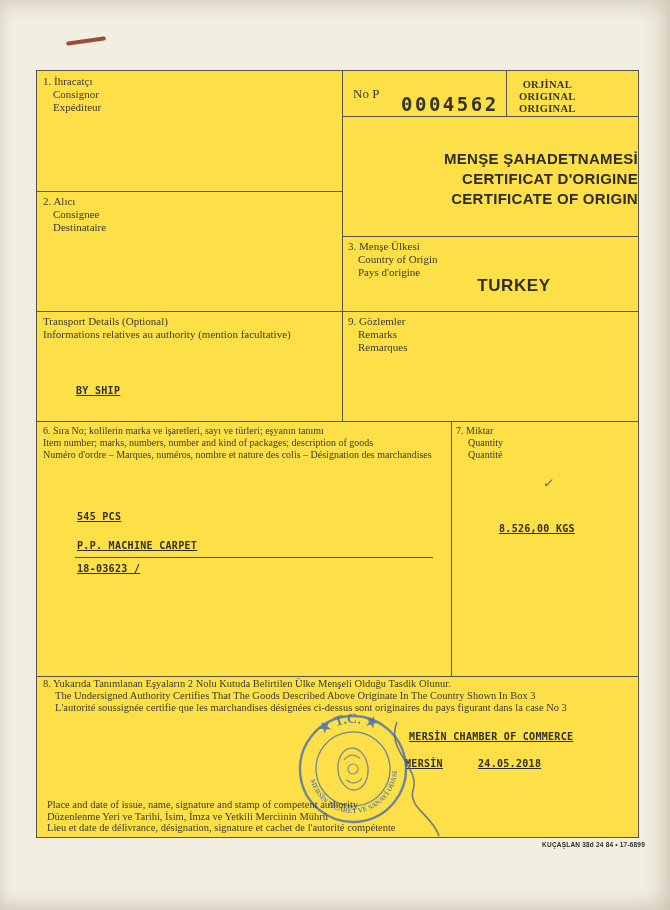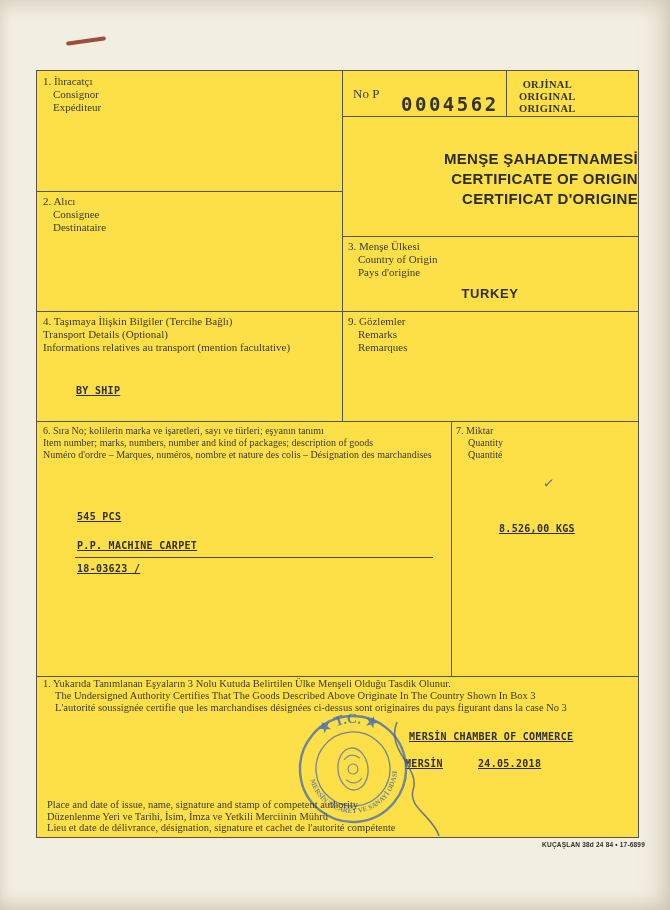--- a/index.html
+++ b/index.html
@@ -11,21 +11,21 @@
   .form{position:absolute;left:36px;top:70px;width:601px;height:766px;border:1px solid #57554b;background:#fde047;}
   .ln{position:absolute;background:#57554b;}
   .lbl{position:absolute;font-size:11px;line-height:13px;color:#3b3a32;}
   .lbl .ind{padding-left:10px;}
   .small-lbl{position:absolute;font-size:10px;line-height:12px;color:#3b3a32;}
   .small-lbl .ind{padding-left:12px;}
   .no-label{position:absolute;left:316px;top:15px;font-size:13px;color:#3b3a32;}
   .no-value{position:absolute;left:364px;top:7px;font-family:"DejaVu Sans Mono",monospace;font-size:19px;font-weight:bold;letter-spacing:2.5px;color:#34332d;margin-top:15px;}
   .orig{position:absolute;left:482px;top:8px;font-weight:bold;font-size:10.5px;line-height:12px;letter-spacing:.3px;color:#34332d;text-align:center;}
   .title{position:absolute;left:305px;top:78px;width:296px;text-align:right;font-family:"Liberation Sans",sans-serif;font-weight:bold;font-size:15px;line-height:20px;letter-spacing:.3px;color:#2d2c26;}
-  .country{position:absolute;left:305px;top:215px;width:296px;text-align:center;font-family:"Liberation Sans",sans-serif;font-weight:bold;font-size:13px;letter-spacing:.6px;color:#2f2e28;}
+  .country{position:absolute;left:305px;top:205px;width:296px;text-align:center;font-family:"Liberation Sans",sans-serif;font-weight:bold;font-size:17px;letter-spacing:.6px;color:#2f2e28;padding-left:24px;}
   .typed{position:absolute;font-family:"DejaVu Sans Mono",monospace;font-weight:bold;font-size:10px;letter-spacing:.3px;color:#2f2e28;white-space:nowrap;text-decoration:underline;}
   .goods-underline{position:absolute;left:38px;top:486px;width:358px;height:1px;background:#4d4b43;}
   .tick{position:absolute;left:506px;top:404px;font-family:"DejaVu Sans",sans-serif;font-size:14px;color:#75736b;transform:rotate(6deg);}
   .stamp{position:absolute;left:250px;top:632px;transform:rotate(-6deg);}
   .signature{position:absolute;left:340px;top:645px;}
   .imprint{position:absolute;left:485px;top:841px;width:160px;text-align:right;font-family:"Liberation Sans",sans-serif;font-size:6.5px;font-weight:bold;letter-spacing:.2px;color:#2f2e29;}
 </style>
 </head>
 <body>
 
@@ -55,41 +55,40 @@
     <div class="no-value">0004562</div>
 
     <div class="orig">
       <div>ORJİNAL</div>
       <div>ORIGINAL</div>
       <div>ORIGINAL</div>
     </div>
 
     <div class="title">
       <div>MENŞE ŞAHADETNAMESİ</div>
+      <div>CERTIFICAT D'ORIGINE</div>
       <div>CERTIFICATE OF ORIGIN</div>
-      <div>CERTIFICAT D'ORIGINE</div>
     </div>
 
     <div class="lbl" style="left:6px;top:124px">
       <div>2. Alıcı</div>
       <div class="ind">Consignee</div>
       <div class="ind">Destinataire</div>
     </div>
 
     <div class="lbl" style="left:311px;top:169px">
       <div>3. Menşe Ülkesi</div>
       <div class="ind">Country of Origin</div>
       <div class="ind">Pays d'origine</div>
     </div>
     <div class="country">TURKEY</div>
 
     <div class="lbl" style="left:6px;top:244px">
-      <div>4. Taşımaya İlişkin Bilgiler (Tercihe Bağlı)</div>
       <div>Transport Details (Optional)</div>
-      <div>Informations relatives au transport (mention facultative)</div>
+      <div>Informations relatives au authority (mention facultative)</div>
     </div>
     <div class="typed" style="left:39px;top:314px">BY SHIP</div>
 
     <div class="lbl" style="left:311px;top:244px">
       <div>9. Gözlemler</div>
       <div class="ind">Remarks</div>
       <div class="ind">Remarques</div>
     </div>
 
     <div class="small-lbl" style="left:6px;top:354px;width:404px">
@@ -104,21 +103,21 @@
 
     <div class="small-lbl" style="left:419px;top:354px">
       <div>7. Miktar</div>
       <div class="ind">Quantity</div>
       <div class="ind">Quantité</div>
     </div>
     <div class="tick">✓</div>
     <div class="typed" style="left:462px;top:452px">8.526,00 KGS</div>
 
     <div class="small-lbl" style="left:6px;top:607px;width:590px;font-size:10.5px">
-      <div>1. Yukarıda Tanımlanan Eşyaların 3 Nolu Kutuda Belirtilen Ülke Menşeli Olduğu Tasdik Olunur.</div>
+      <div>8. Yukarıda Tanımlanan Eşyaların 2 Nolu Kutuda Belirtilen Ülke Menşeli Olduğu Tasdik Olunur.</div>
       <div class="ind">The Undersigned Authority Certifies That The Goods Described Above Originate In The Country Shown In Box 3</div>
       <div class="ind">L'autorité soussignée certifie que les marchandises désignées ci-dessus sont originaires du pays figurant dans la case No 3</div>
     </div>
 
     <div class="typed" style="left:372px;top:660px">MERSİN CHAMBER OF COMMERCE</div>
     <div class="typed" style="left:368px;top:687px">MERSİN</div>
     <div class="typed" style="left:441px;top:687px">24.05.2018</div>
 
     <svg class="stamp" width="132" height="132" viewBox="0 0 132 132">
       <g fill="none" stroke="#4a6fb0" opacity="0.8">

